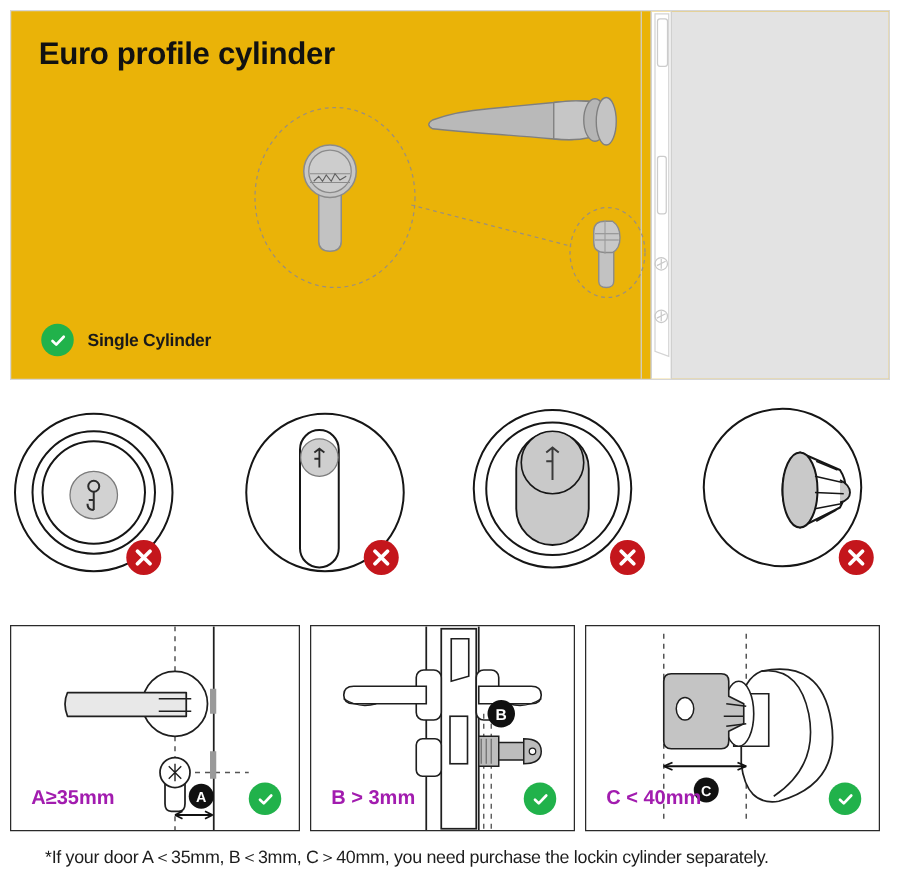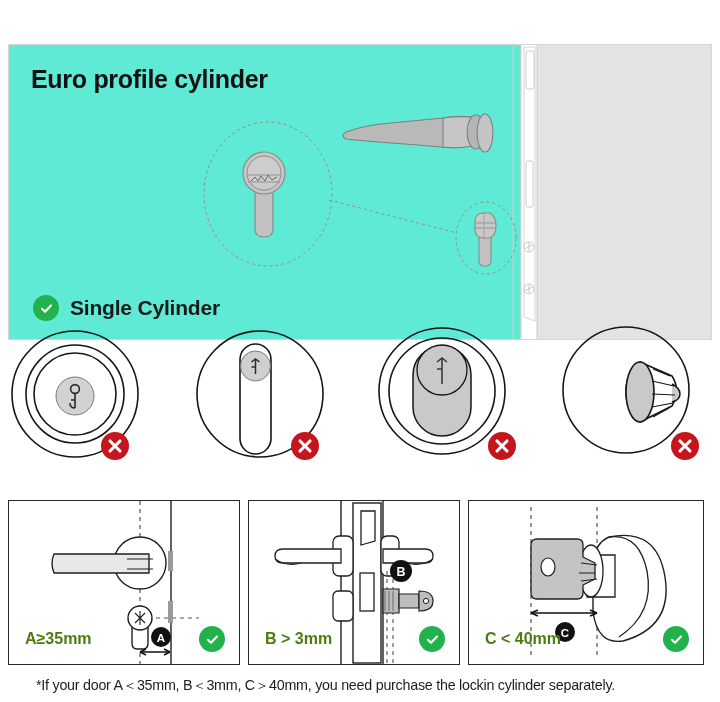--- a/index.html
+++ b/index.html
@@ -22,23 +22,22 @@
 
   
   .hero {
     position: absolute;
     left: 8px;
     top: 8px;
     width: 704px;
     height: 296px;
     box-sizing: border-box;
     border: 1px solid #d6d6d6;
-    background: #5eead4;
+    background: #eab308;
     overflow: hidden;
-    margin-top: 36px;
   }
   .hero-title {
     position: absolute;
     left: 22px;
     top: 20px;
     font-size: 25px;
     font-weight: bold;
     letter-spacing: -0.3px;
     color: #111111;
     white-space: nowrap;
@@ -63,21 +62,21 @@
     height: 26px;
     border-radius: 50%;
     background: #21b24b;
     display: flex;
     align-items: center;
     justify-content: center;
     flex: none;
   }
   .check-circle svg { display: block; }
   .badge-label {
-    font-size: 21px;
+    font-size: 14px;
     font-weight: bold;
     color: #1a1a1a;
     letter-spacing: -0.2px;
     white-space: nowrap;
   }
 
   
   .reject-row {
     position: absolute;
     left: 0;
@@ -113,21 +112,21 @@
   .measure-box.b1 { width: 232px; height: 165px; }
   .measure-box.b2 { width: 212px; height: 165px; }
   .measure-box.b3 { width: 236px; height: 165px; }
   .measure-box svg { display: block; }
   .measure-label {
     position: absolute;
     left: 16px;
     bottom: 16px;
     font-size: 16px;
     font-weight: bold;
-    color: #4d7c0f;
+    color: #a21caf;
     letter-spacing: 0px;
     white-space: nowrap;
   }
   .measure-ok {
     position: absolute;
     right: 14px;
     bottom: 12px;
     width: 26px;
     height: 26px;
     border-radius: 50%;

